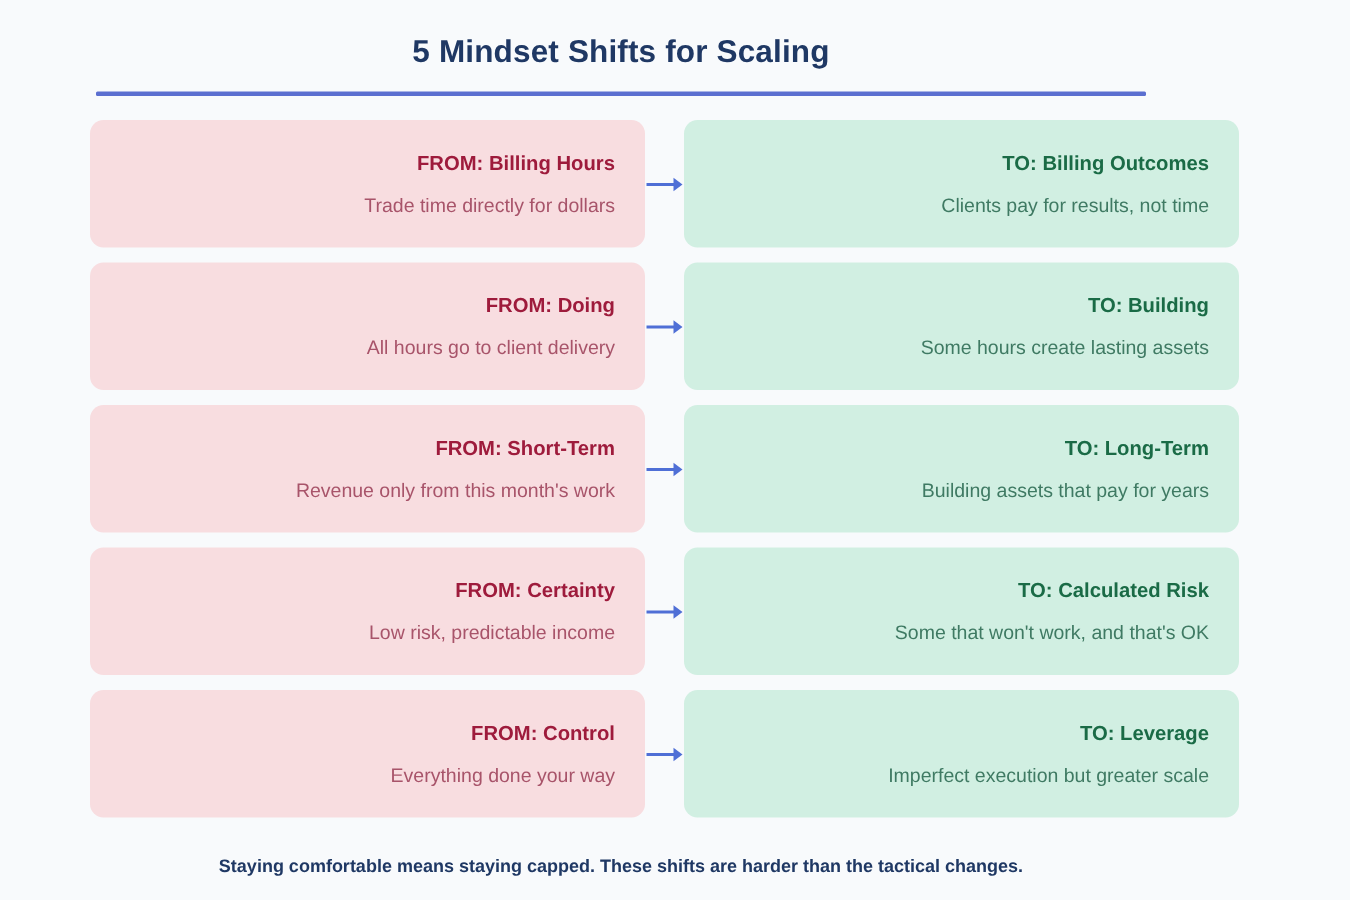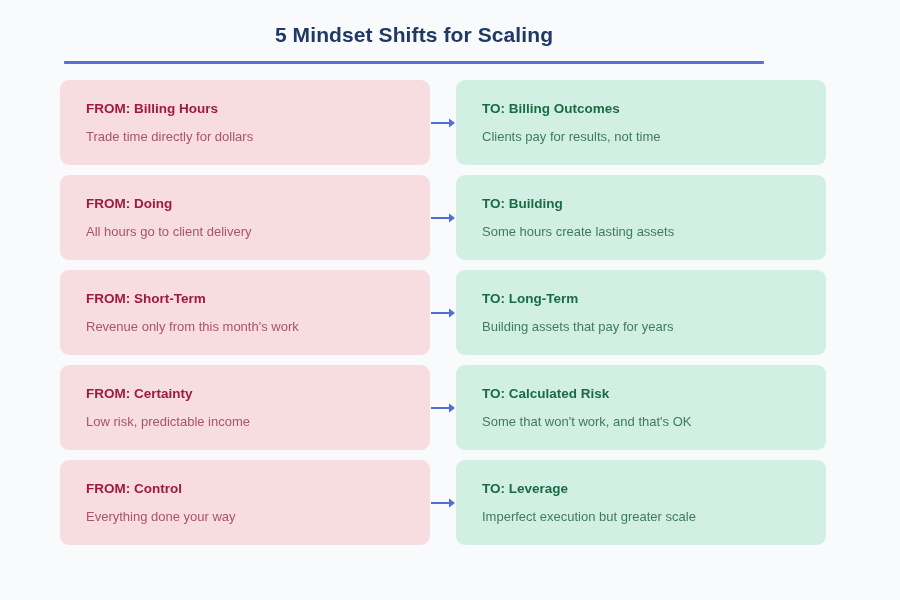--- a/index.html
+++ b/index.html
@@ -52,24 +52,24 @@
     align-items: stretch;
     height: 85px;
     margin-bottom: 10px;
   }
   .card {
     flex: 0 0 370px;
     width: 370px;
     border-radius: 9px;
     display: flex;
     flex-direction: column;
-    align-items: flex-start;
+    align-items: flex-end;
     justify-content: center;
     box-sizing: border-box;
-    padding: 6px 26px;
+    padding: 6px 20px;
   }
   .card-from {
     background: #f8dde0;
   }
   .card-to {
     background: #d1efe2;
   }
   .card-heading {
     font-size: 13.5px;
     font-weight: bold;
@@ -207,14 +207,17 @@
         </svg>
       </div>
       <div class="card card-to">
         <div class="card-heading">TO: Leverage</div>
         <div class="card-sub">Imperfect execution but greater scale</div>
       </div>
     </div>
 
   </div>
 
+  <div class="footer">
+    <p class="footer-note">Staying comfortable means staying capped. These shifts are harder than the tactical changes.</p>
+  </div>
 
 </div>
 
 </body></html>

